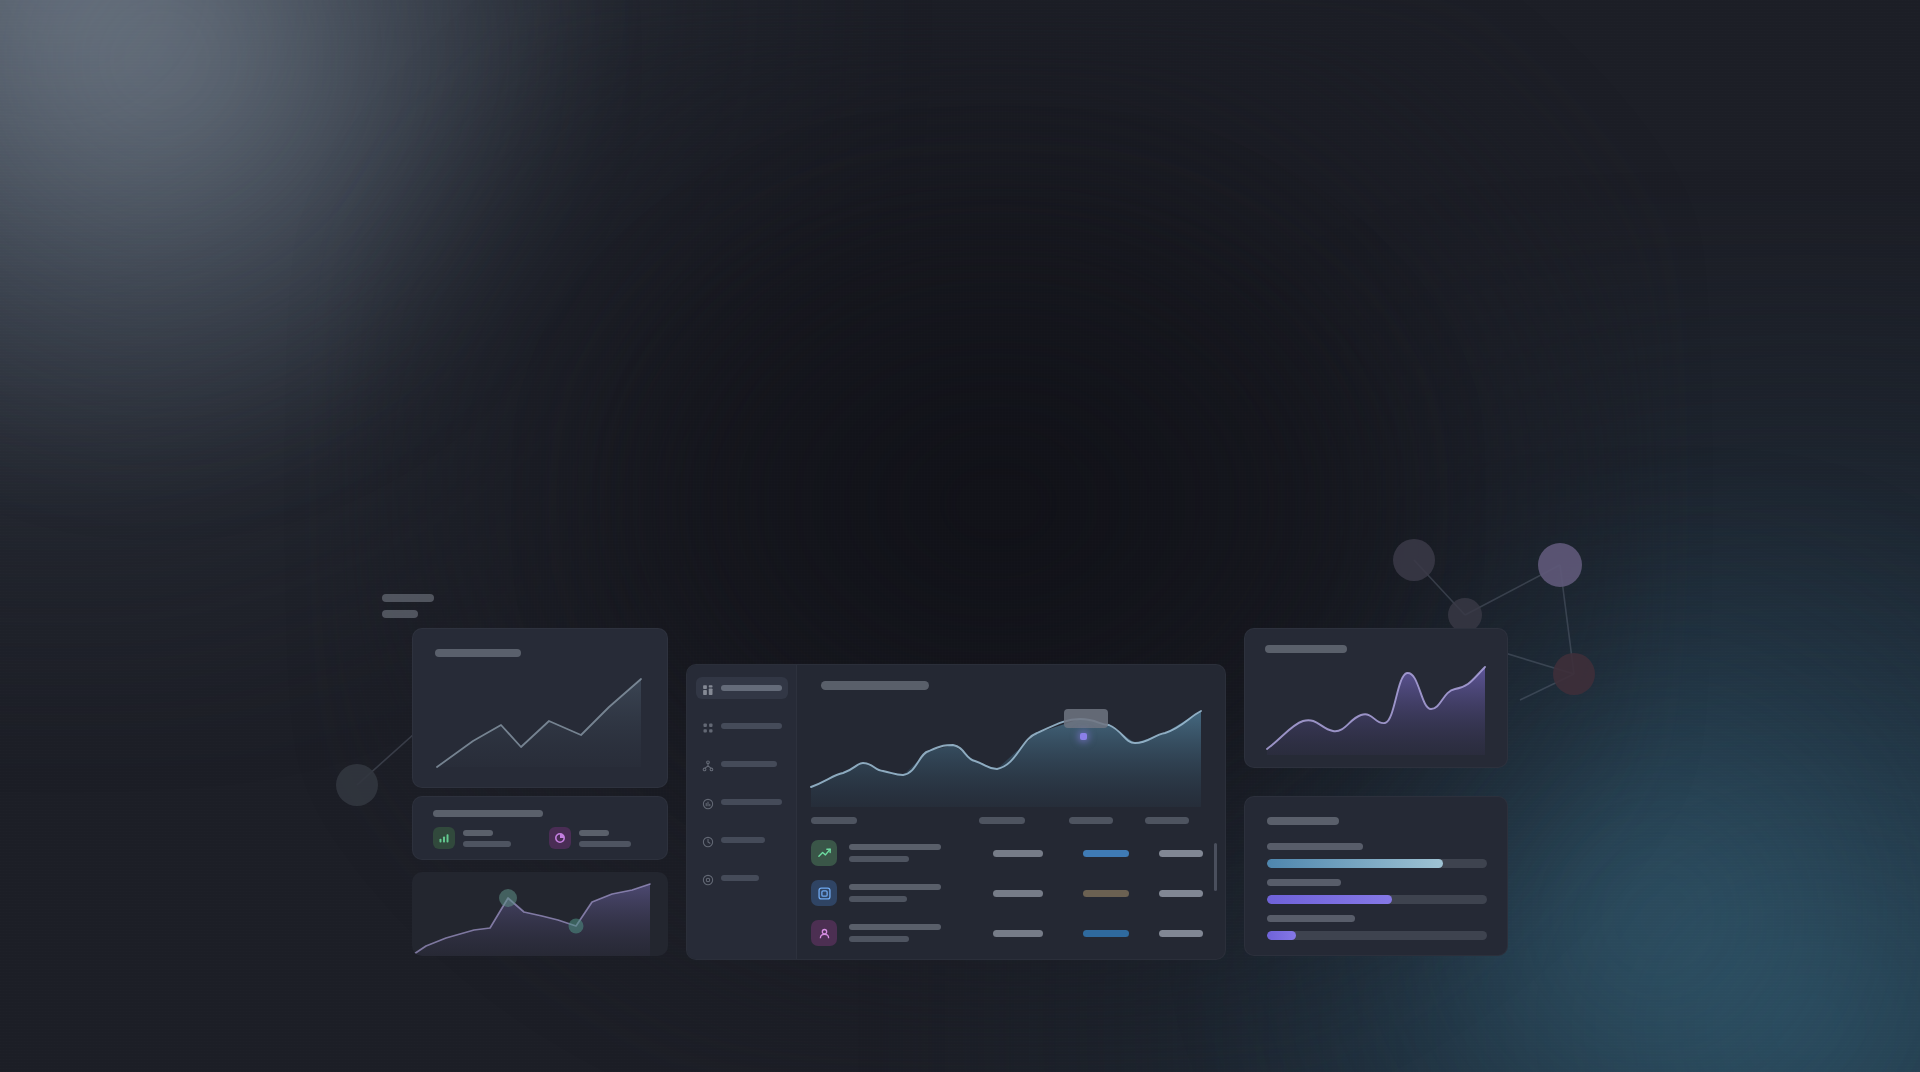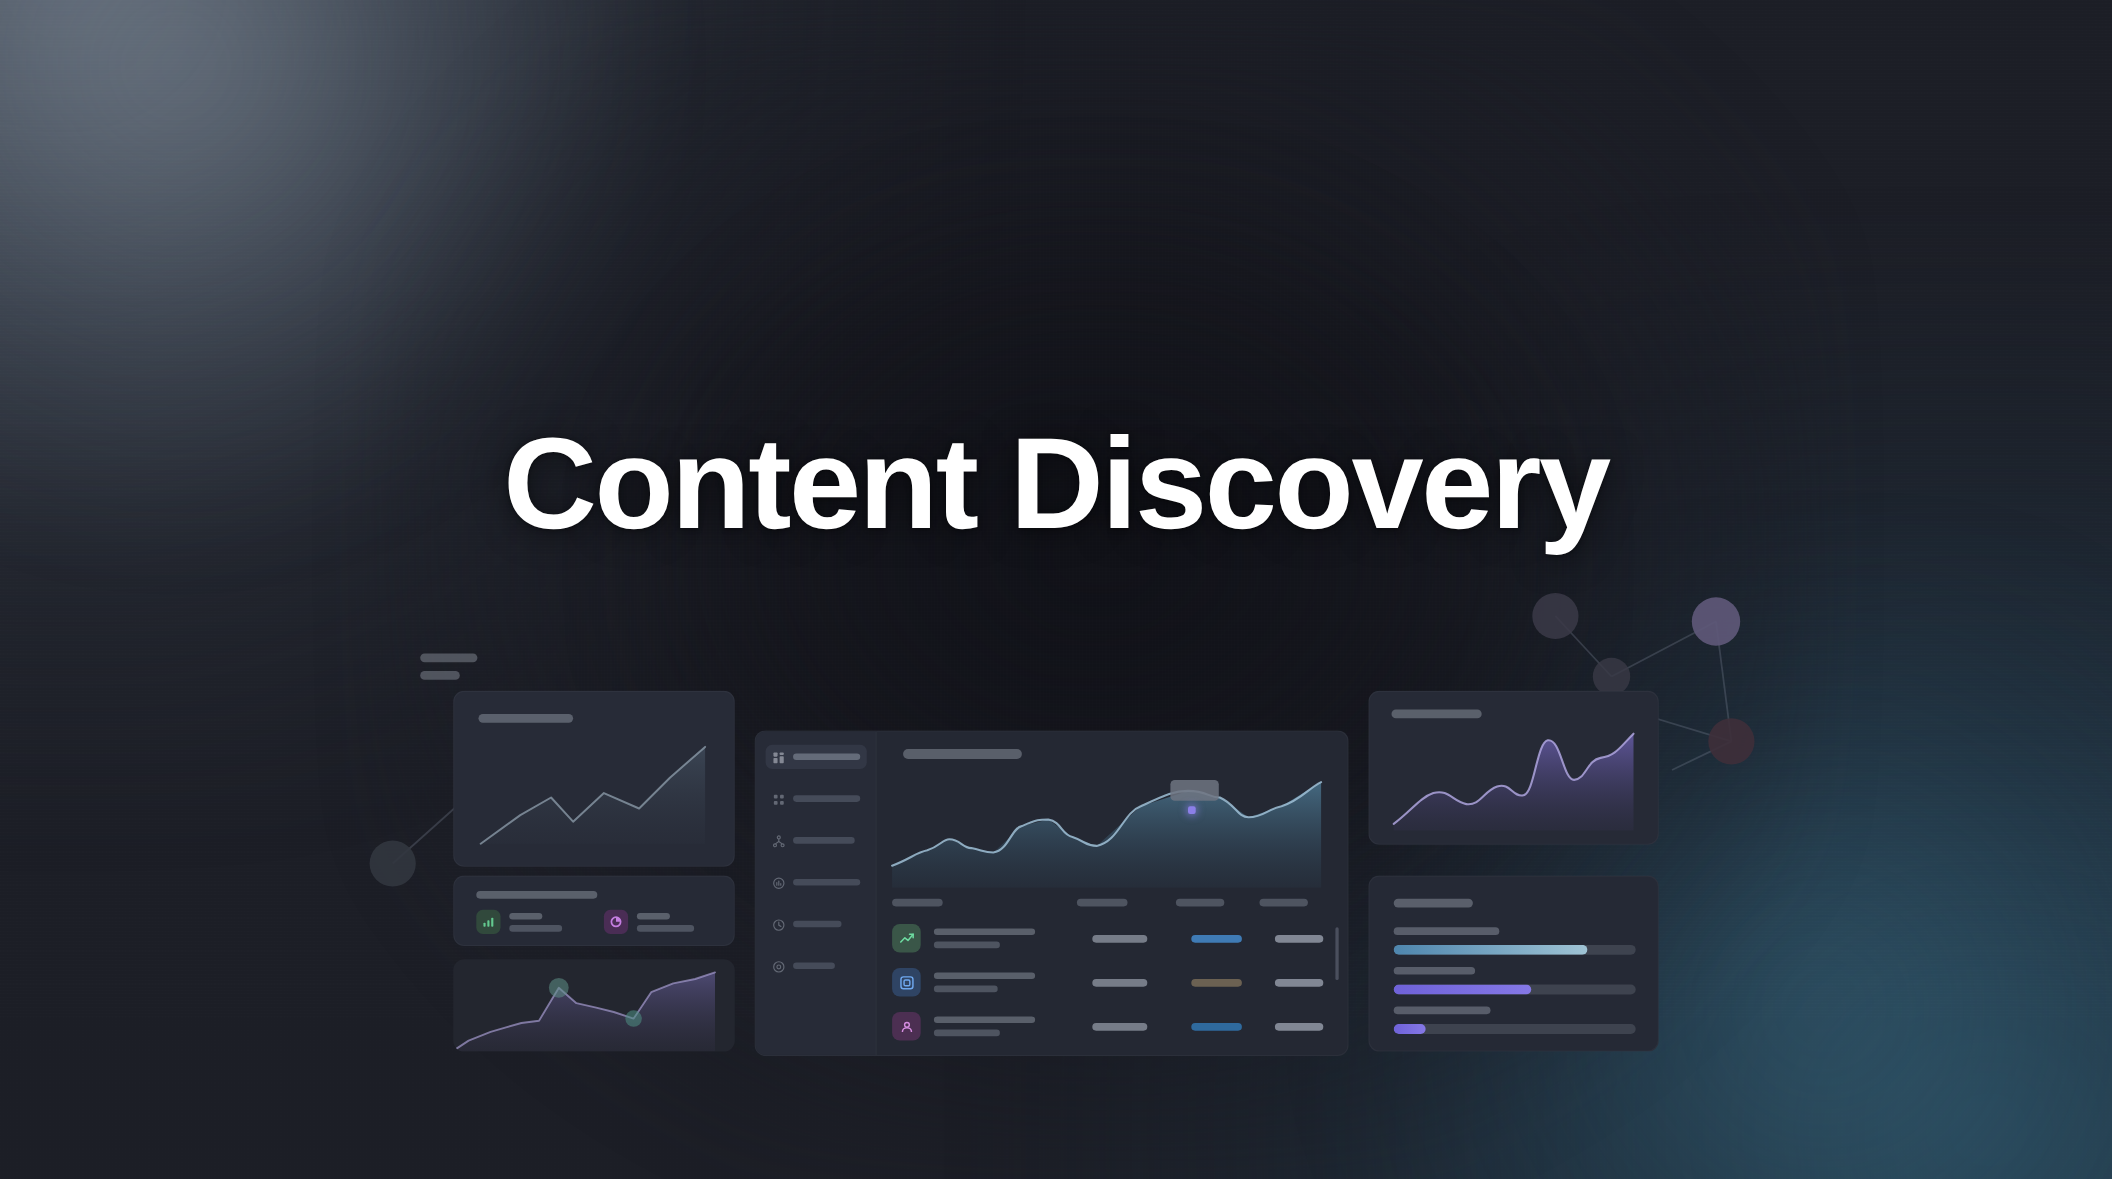--- a/index.html
+++ b/index.html
@@ -425,14 +425,13 @@
     <div class="pg" style="top:118px">
       <div class="lab" style="width:88px"></div>
       <div class="track">
         <div class="fill" style="width:13%;background:linear-gradient(90deg,#6f62d9,#8578e6)"></div>
       </div>
     </div>
   </div>
 </div>
 
 <div id="hero">
-  <span class="line">Content Discovery</span>
 </div>
 
 </body></html>

